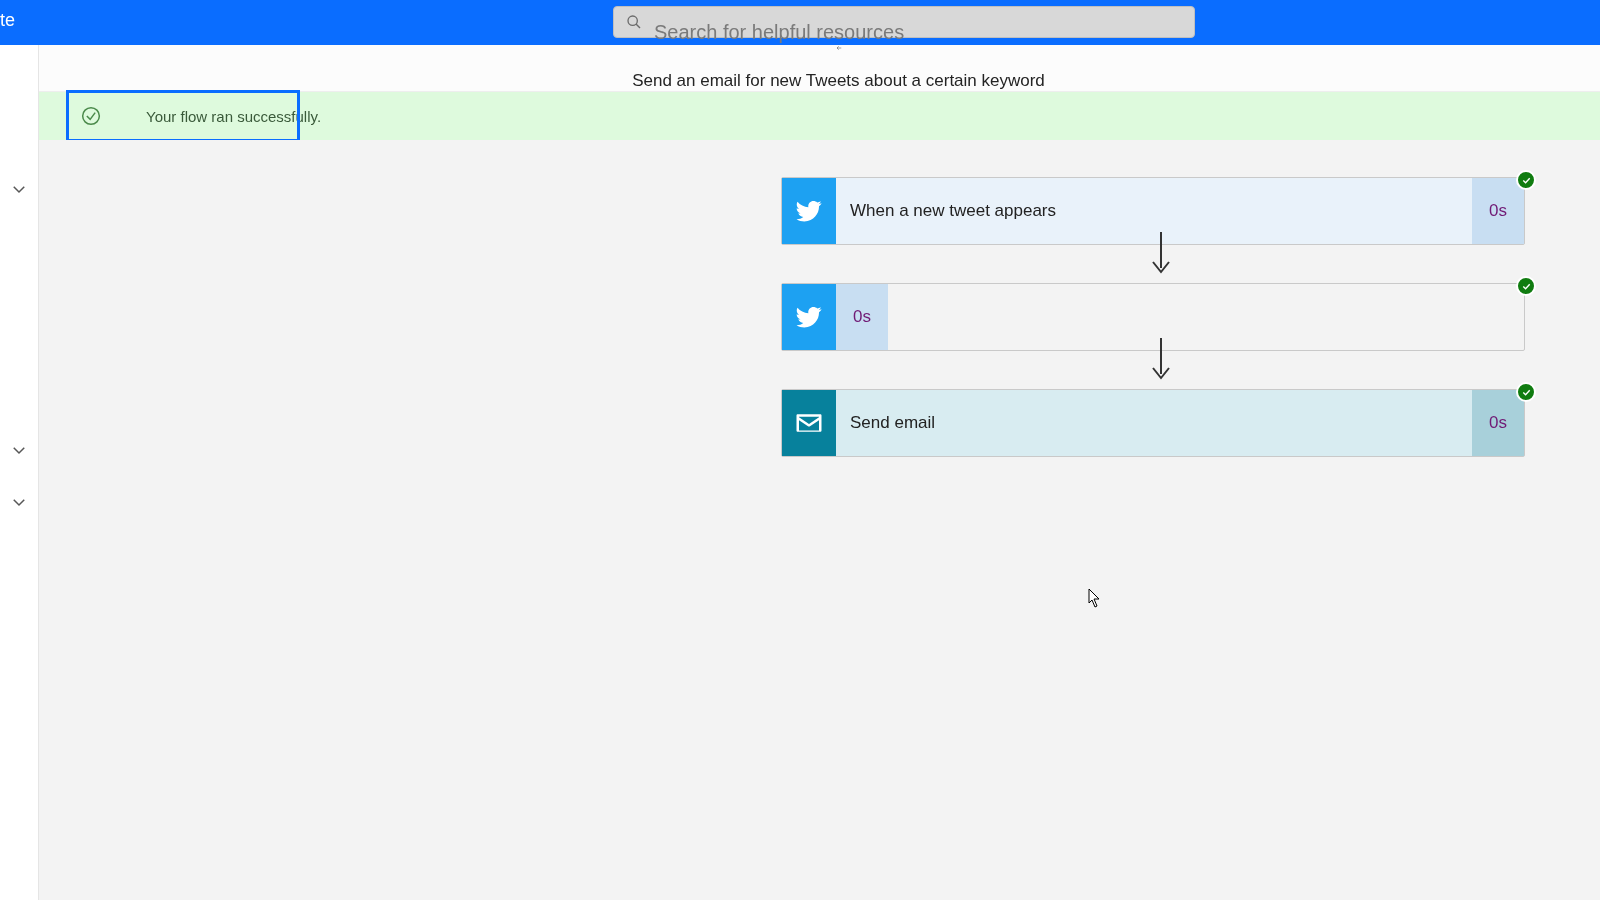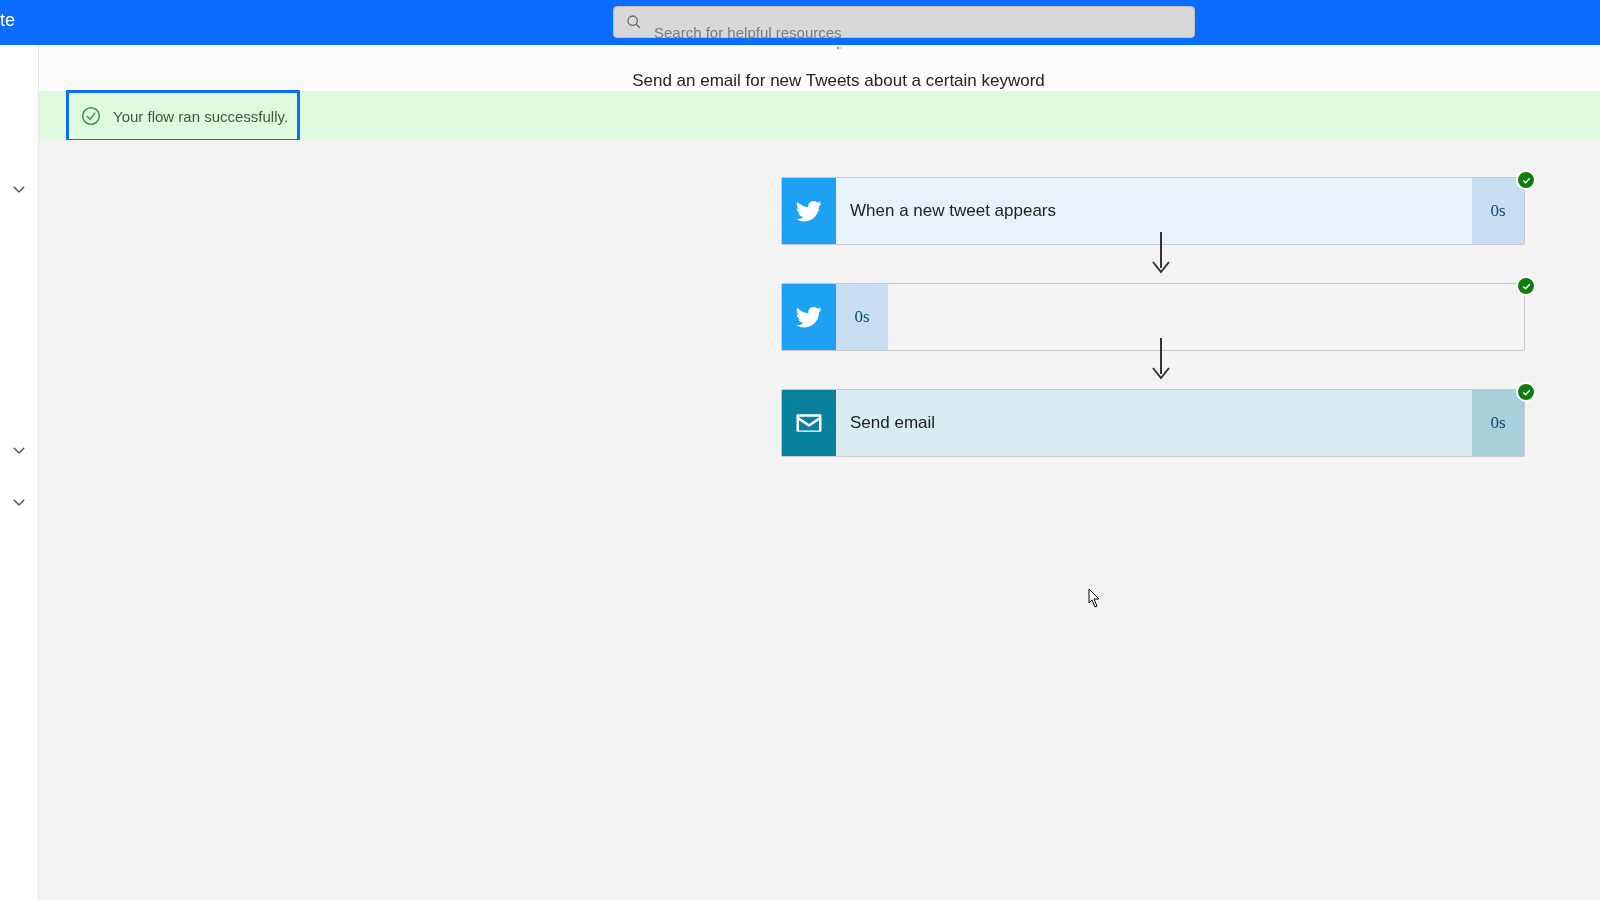--- a/index.html
+++ b/index.html
@@ -14,41 +14,41 @@
     font-size: 18px; color: #fff; }
 
   
   .searchbox { position: absolute; left: 613px; top: 6px;
     width: 582px; height: 32px; background: #d8d8d8; border-radius: 4px;
     border: 1px solid #bfbfbf; display: flex; align-items: center;
     padding: 0 12px; gap: 10px; }
   .searchbox svg { width: 16px; height: 16px; stroke: #6b6b6b; stroke-width: 2;
     fill: none; }
   .searchbox input { flex: 1; border: none; background: transparent;
-    font-size: 15px; color: #0c4a6e; outline: none; margin-top: 21px; }
+    font-size: 20px; color: #0c4a6e; outline: none; margin-top: 21px; }
   .searchbox input::placeholder { color: #7a7a7a; }
 
   
   .leftrail { position: absolute; left: 0; top: 45px; width: 39px;
     height: calc(900px - 45px); background: #fff;
     border-right: 1px solid #e5e5e5; }
   .leftrail .chev { position: absolute; left: 10px; width: 18px; height: 18px;
     stroke: #575757; stroke-width: 2; fill: none; cursor: pointer; }
 
   
   .titlerow { position: absolute; left: 39px; right: 0; top: 45px; height: 47px;
     background: #fcfcfc; display: flex; align-items: center; padding-left: 38px;
     gap: 20px; border-bottom: 1px solid #eee; flex-direction: column; }
   .backbtn { width: 24px; height: 24px; stroke: #4a4a4a; stroke-width: 2;
     fill: none; cursor: pointer; }
   .titlerow .title { font-size: 17px; color: #242424; }
 
   
   .banner { position: absolute; left: 39px; right: 0; top: 92px; height: 48px;
-    background: #defadd; display: flex; align-items: center; }
+    background: #defadd; display: flex; align-items: center; gap: 33px; }
   .banner-highlight { position: absolute; left: 66px; top: 90px;
     width: 234px; height: 52px; border: 3px solid #0a6dff; pointer-events: none; }
   .banner svg.okcircle { width: 20px; height: 20px; margin-left: 42px;
     stroke: #4b8a4b; stroke-width: 1.8; fill: none; }
   .banner-text { margin-left: 12px; font-size: 15px; color: #3a5a3a; }
 
   
   .canvas { position: absolute; left: 39px; right: 0; top: 140px;
     bottom: 0; background: #f3f3f3; }
 
@@ -59,21 +59,21 @@
   .step .iconcell { width: 54px; height: 100%; display: flex;
     align-items: center; justify-content: center; }
   .step.twitter .iconcell { background: #1da1f2; }
   .step.email   .iconcell { background: #07819c; }
   .step .iconcell svg { fill: #fff; }
   .step .labelcell { flex: 1; display: flex; align-items: center;
     padding-left: 14px; font-size: 17px; color: #222; }
   .step.twitter .labelcell { background: #e9f2fa; }
   .step.email   .labelcell { background: #d8ecf1; }
   .step .timecell { width: 52px; display: flex; align-items: center;
-    justify-content: center; font-size: 17px; color: #0c4a6e; font-family: Liberation Serif, serif; }
+    justify-content: center; font-size: 17px; color: #701a75; }
   .step.twitter .timecell { background: #c8def2; }
   .step.email   .timecell { background:rgb(168, 208, 218); }
 
   
   .badge { position: absolute; left: 1477px; width: 20px; height: 20px;
     background: #107c10; border-radius: 50%; border: 2px solid #fff;
     display: flex; align-items: center; justify-content: center; }
   .badge svg { width: 11px; height: 11px; stroke: #fff; stroke-width: 3;
     fill: none; }
 

